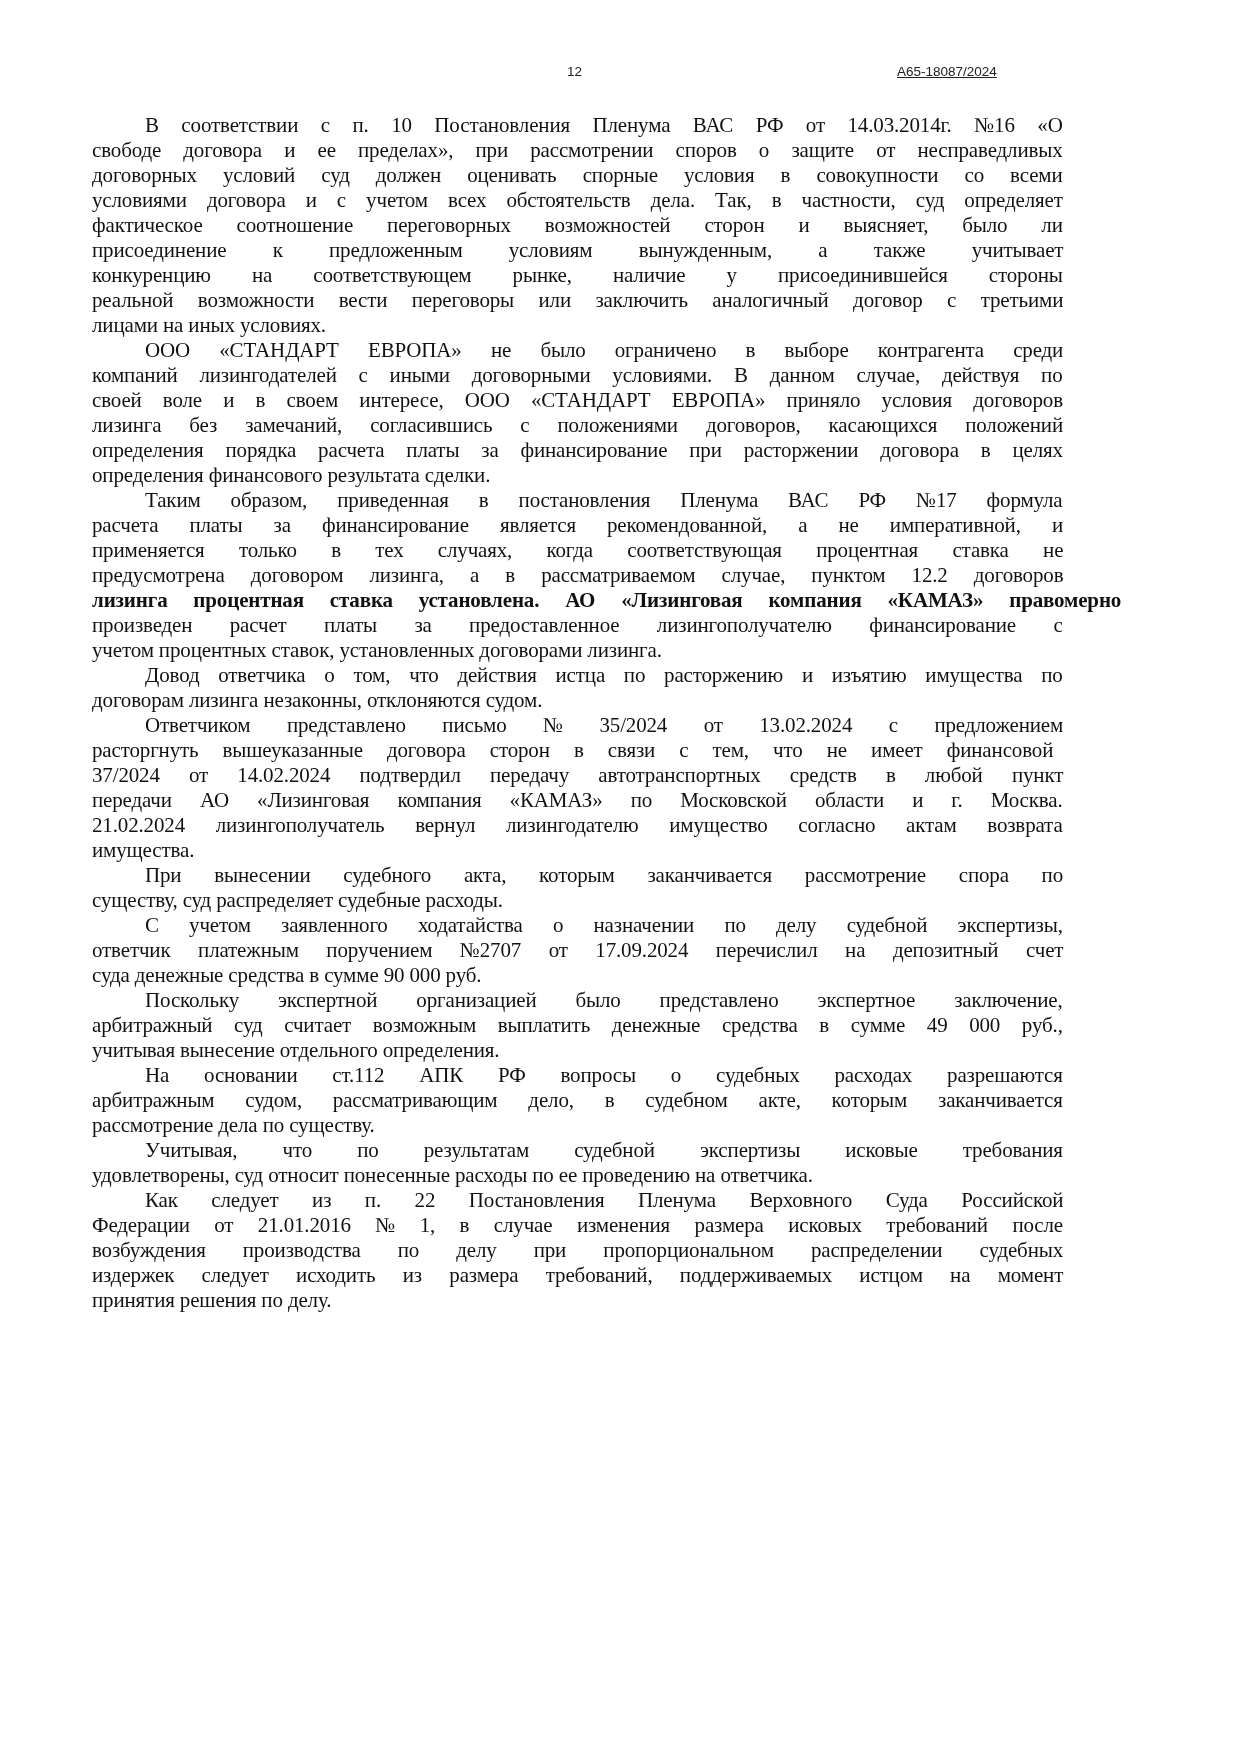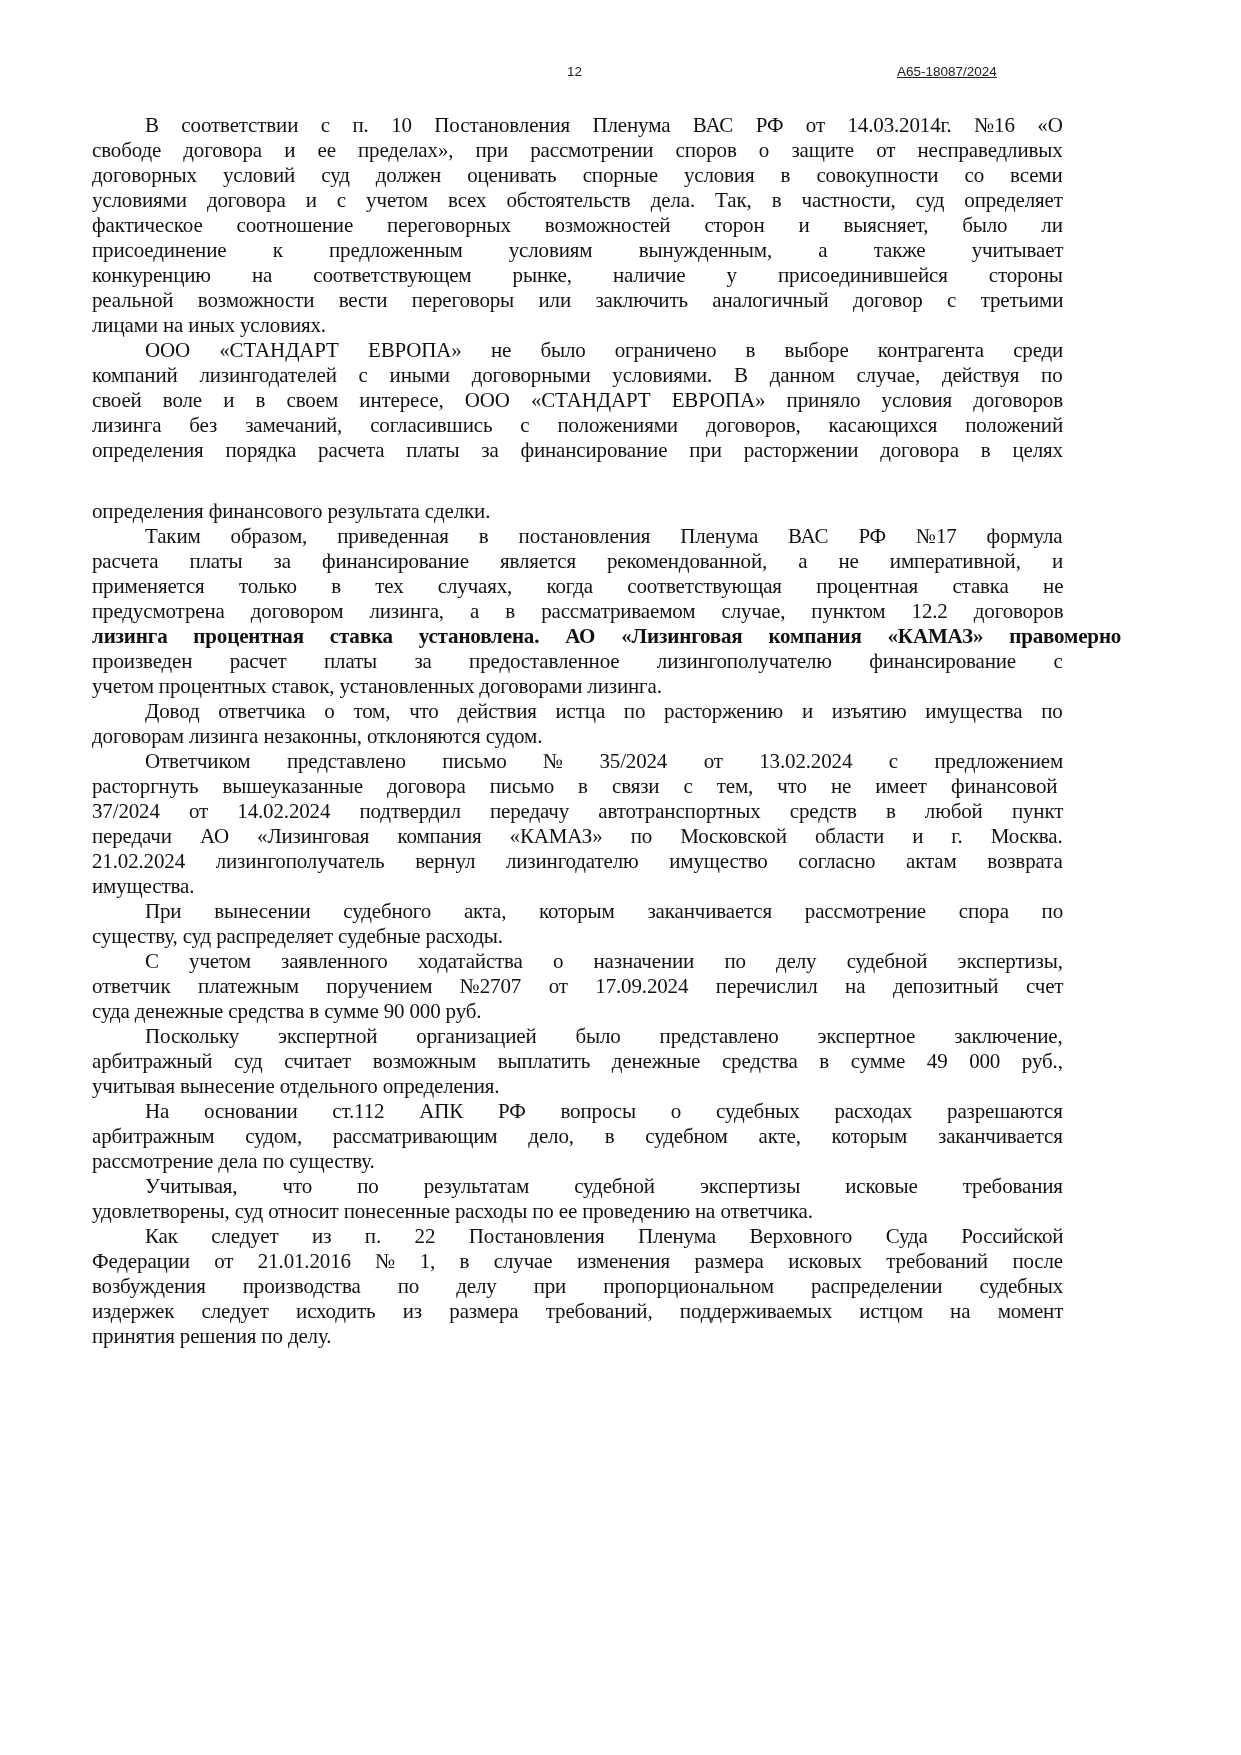--- a/index.html
+++ b/index.html
@@ -84,38 +84,38 @@
       <span class="line" style="white-space: nowrap; display: block; width: auto; word-spacing: 36px; text-align: left; text-align-last: left;">конкуренцию на соответствующем рынке, наличие у присоединившейся стороны</span>
       <span class="line" style="white-space: nowrap; display: block; width: auto; word-spacing: 19.3333px; text-align: left; text-align-last: left;">реальной возможности вести переговоры или заключить аналогичный договор с третьими</span>
       <span class="line last" style="white-space: nowrap; display: block; width: auto;">лицами на иных условиях.</span>
     </div>
     <div class="para">
       <span class="line first" style="white-space: nowrap; display: block; width: auto; word-spacing: 24.1111px; text-align: left; text-align-last: left;">ООО «СТАНДАРТ ЕВРОПА» не было ограничено в выборе контрагента среди</span>
       <span class="line" style="white-space: nowrap; display: block; width: auto; word-spacing: 16.7px; text-align: left; text-align-last: left;">компаний лизингодателей с иными договорными условиями. В данном случае, действуя по</span>
       <span class="line" style="white-space: nowrap; display: block; width: auto; word-spacing: 16.0909px; text-align: left; text-align-last: left;">своей воле и в своем интересе, ООО «СТАНДАРТ ЕВРОПА» приняло условия договоров</span>
       <span class="line" style="white-space: nowrap; display: block; width: auto; word-spacing: 22.875px; text-align: left; text-align-last: left;">лизинга без замечаний, согласившись с положениями договоров, касающихся положений</span>
       <span class="line" style="white-space: nowrap; display: block; width: auto; word-spacing: 16.8px; text-align: left; text-align-last: left;">определения порядка расчета платы за финансирование при расторжении договора в целях</span>
-      <span class="line last" style="white-space: nowrap; display: block; width: auto; margin-top: 36px;">определения финансового результата сделки.</span>
+      <span class="line last" style="white-space: nowrap; display: block; width: auto;">определения финансового результата сделки.</span>
     </div>
     <div class="para">
       <span class="line first" style="white-space: nowrap; display: block; width: auto; word-spacing: 24.8889px; text-align: left; text-align-last: left;">Таким образом, приведенная в постановления Пленума ВАС РФ №17 формула</span>
       <span class="line" style="white-space: nowrap; display: block; width: auto; word-spacing: 26px; text-align: left; text-align-last: left;">расчета платы за финансирование является рекомендованной, а не императивной, и</span>
       <span class="line" style="white-space: nowrap; display: block; width: auto; word-spacing: 29.2222px; text-align: left; text-align-last: left;">применяется только в тех случаях, когда соответствующая процентная ставка не</span>
       <span class="line" style="white-space: nowrap; display: block; width: auto; word-spacing: 21px; text-align: left; text-align-last: left;">предусмотрена договором лизинга, а в рассматриваемом случае, пунктом 12.2 договоров</span>
       <span class="line" style="white-space: nowrap; display: block; width: auto; word-spacing: 20.75px; text-align: right; text-align-last: left; font-weight: bold;">лизинга процентная ставка установлена. АО «Лизинговая компания «КАМАЗ» правомерно</span>
       <span class="line" style="white-space: nowrap; display: block; width: auto; word-spacing: 32.2857px; text-align: left; text-align-last: left;">произведен расчет платы за предоставленное лизингополучателю финансирование с</span>
       <span class="line last" style="white-space: nowrap; display: block; width: auto;">учетом процентных ставок, установленных договорами лизинга.</span>
     </div>
     <div class="para">
       <span class="line first" style="white-space: nowrap; display: block; width: auto; word-spacing: 13.6667px; text-align: left; text-align-last: left;">Довод ответчика о том, что действия истца по расторжению и изъятию имущества по</span>
       <span class="line last" style="white-space: nowrap; display: block; width: auto;">договорам лизинга незаконны,  отклоняются судом.</span>
     </div>
     <div class="para">
       <span class="line first" style="white-space: nowrap; display: block; width: auto; word-spacing: 31.375px; text-align: left; text-align-last: left;">Ответчиком представлено письмо № 35/2024 от 13.02.2024 с предложением</span>
-      <span class="line" style="white-space: nowrap; display: block; width: auto; word-spacing: 19px; text-align: left; text-align-last: left;">расторгнуть вышеуказанные договора письмо в связи с тем, что не имеет финансовой</span>
+      <span class="line" style="white-space: nowrap; display: block; width: auto; word-spacing: 19px; text-align: left; text-align-last: left;">расторгнуть вышеуказанные договора сторон в связи с тем, что не имеет финансовой</span>
       <span class="line" style="white-space: nowrap; display: block; width: auto; word-spacing: 24.1111px; text-align: left; text-align-last: left;">37/2024 от 14.02.2024 подтвердил передачу автотранспортных средств в любой пункт</span>
       <span class="line" style="white-space: nowrap; display: block; width: auto; word-spacing: 23px; text-align: left; text-align-last: left;">передачи АО «Лизинговая компания «КАМАЗ» по Московской области и г. Москва.</span>
       <span class="line" style="white-space: nowrap; display: block; width: auto; word-spacing: 25.5714px; text-align: left; text-align-last: left;">21.02.2024 лизингополучатель вернул лизингодателю имущество согласно актам возврата</span>
       <span class="line last" style="white-space: nowrap; display: block; width: auto;">имущества.</span>
     </div>
     <div class="para">
       <span class="line first" style="white-space: nowrap; display: block; width: auto; word-spacing: 27.625px; text-align: left; text-align-last: left;">При вынесении судебного акта, которым заканчивается рассмотрение спора по</span>
       <span class="line last" style="white-space: nowrap; display: block; width: auto;">существу, суд распределяет судебные расходы.</span>
     </div>
     <div class="para">

